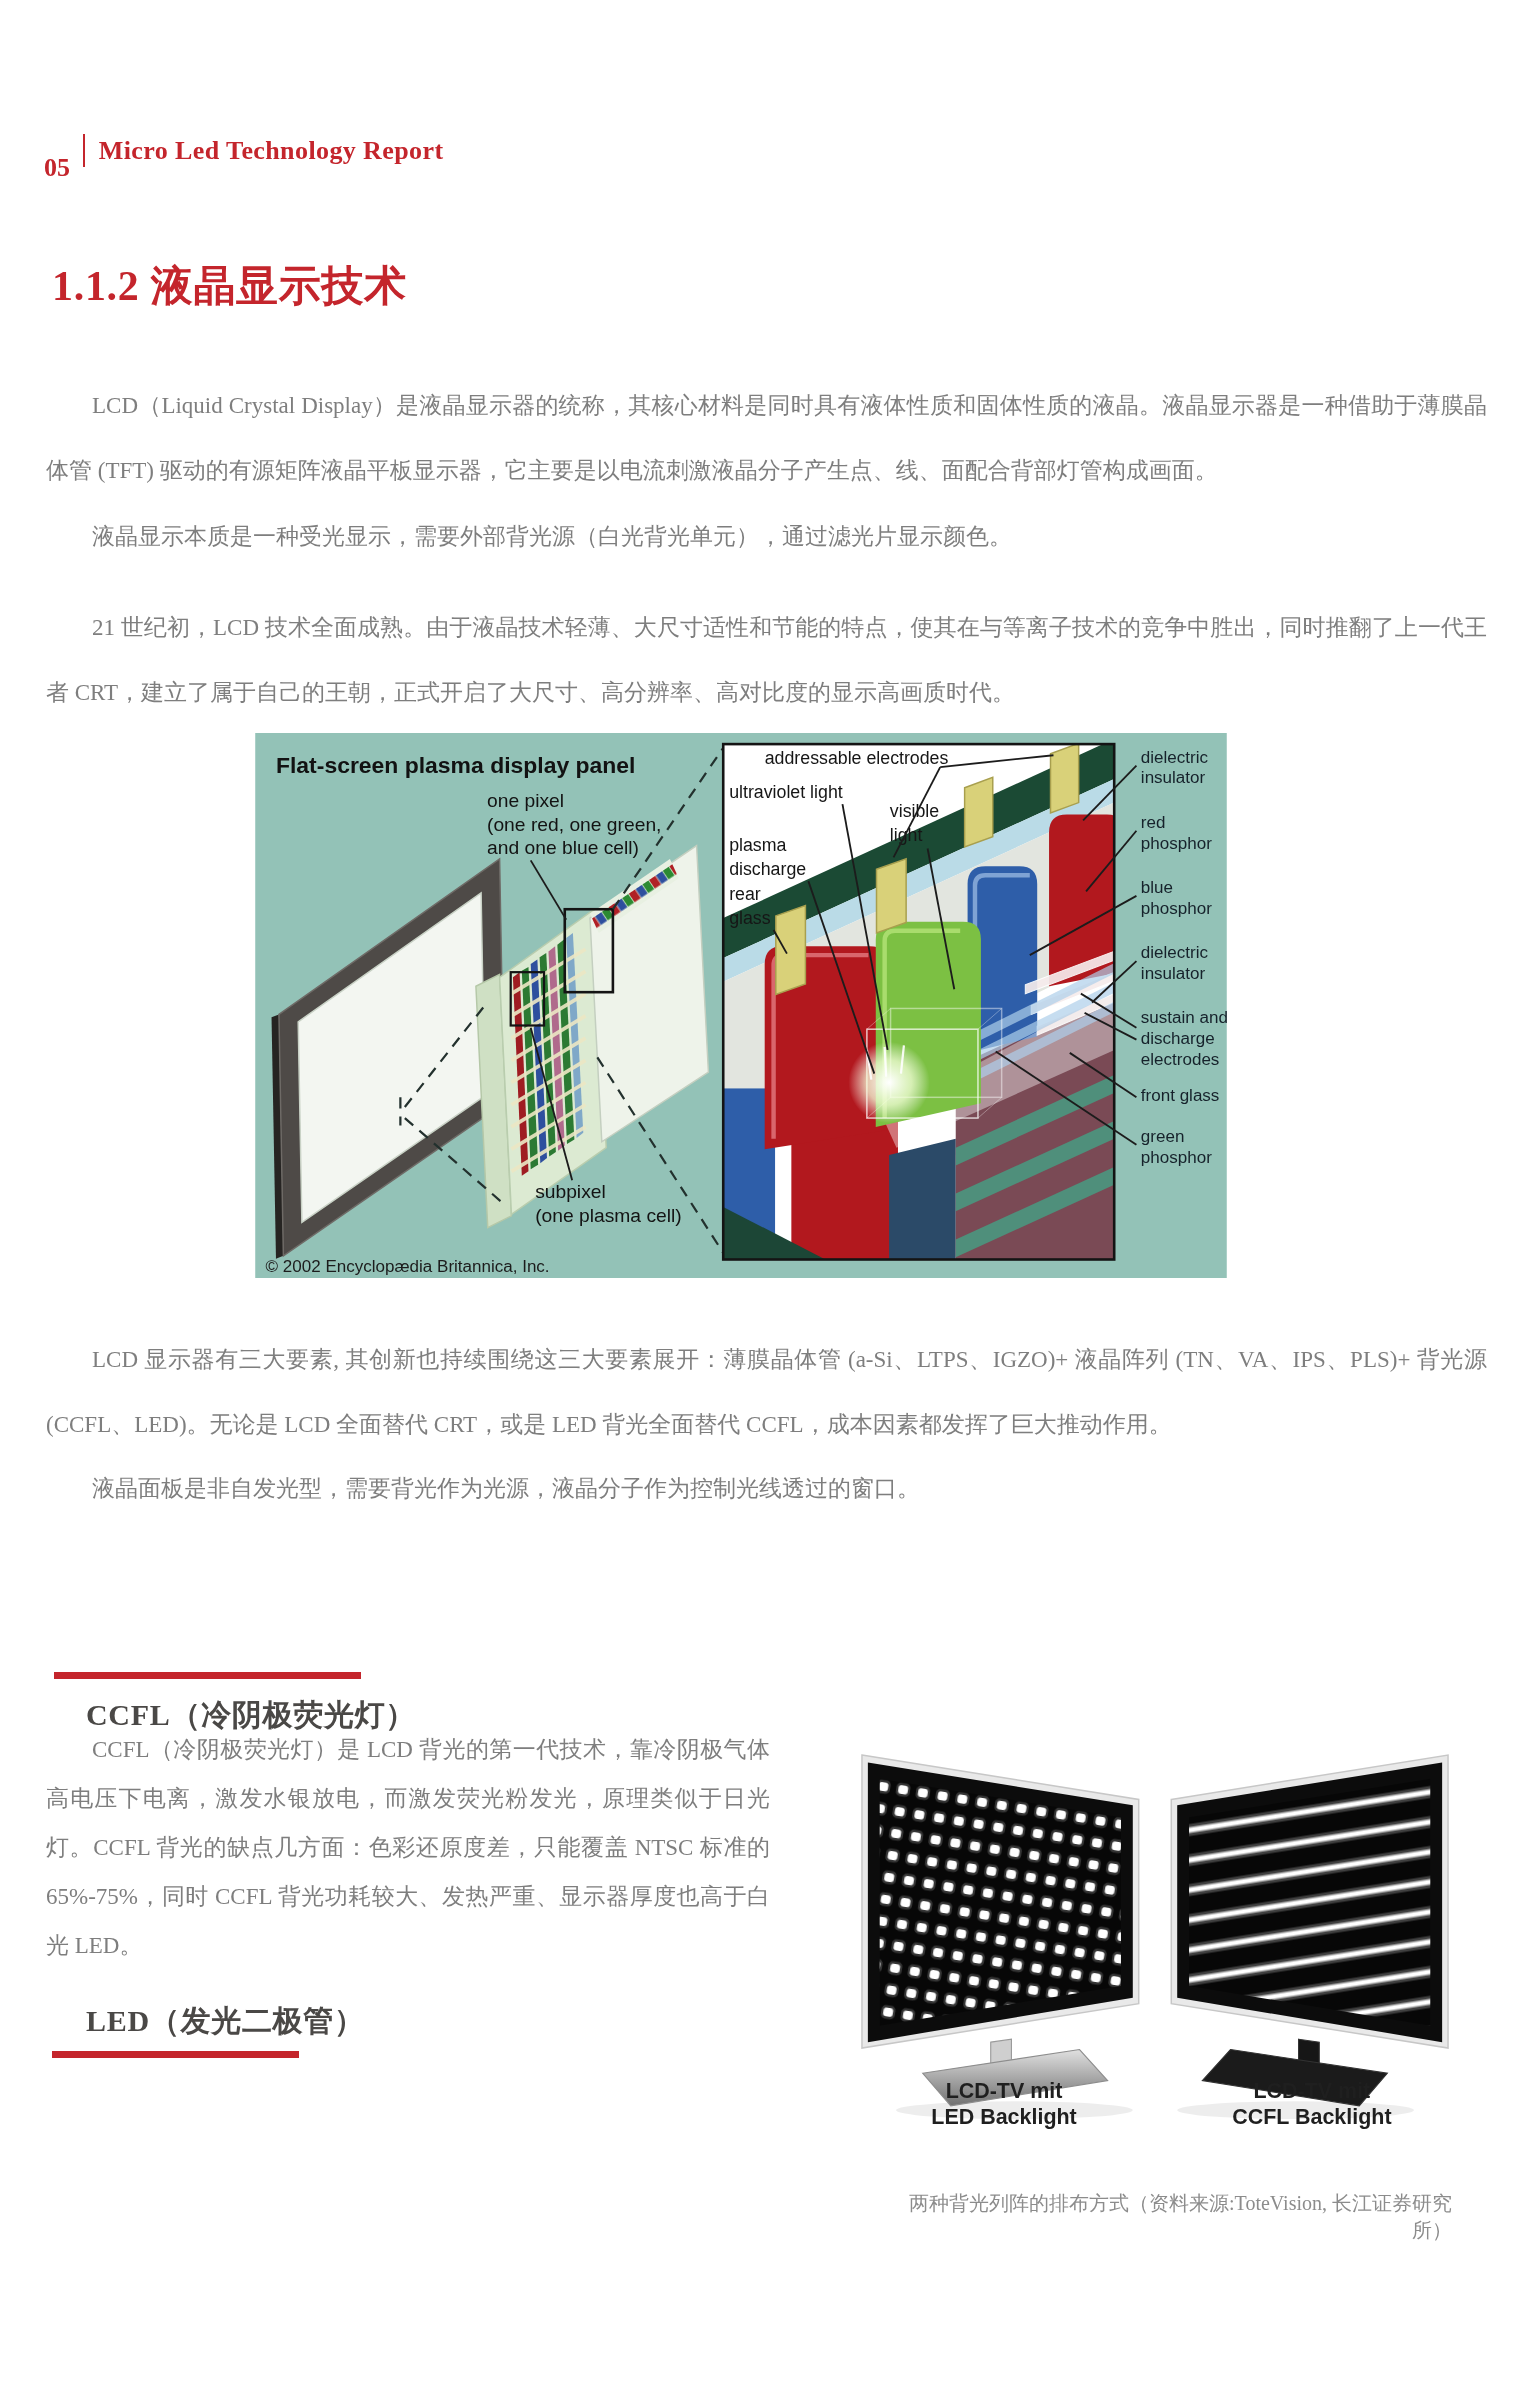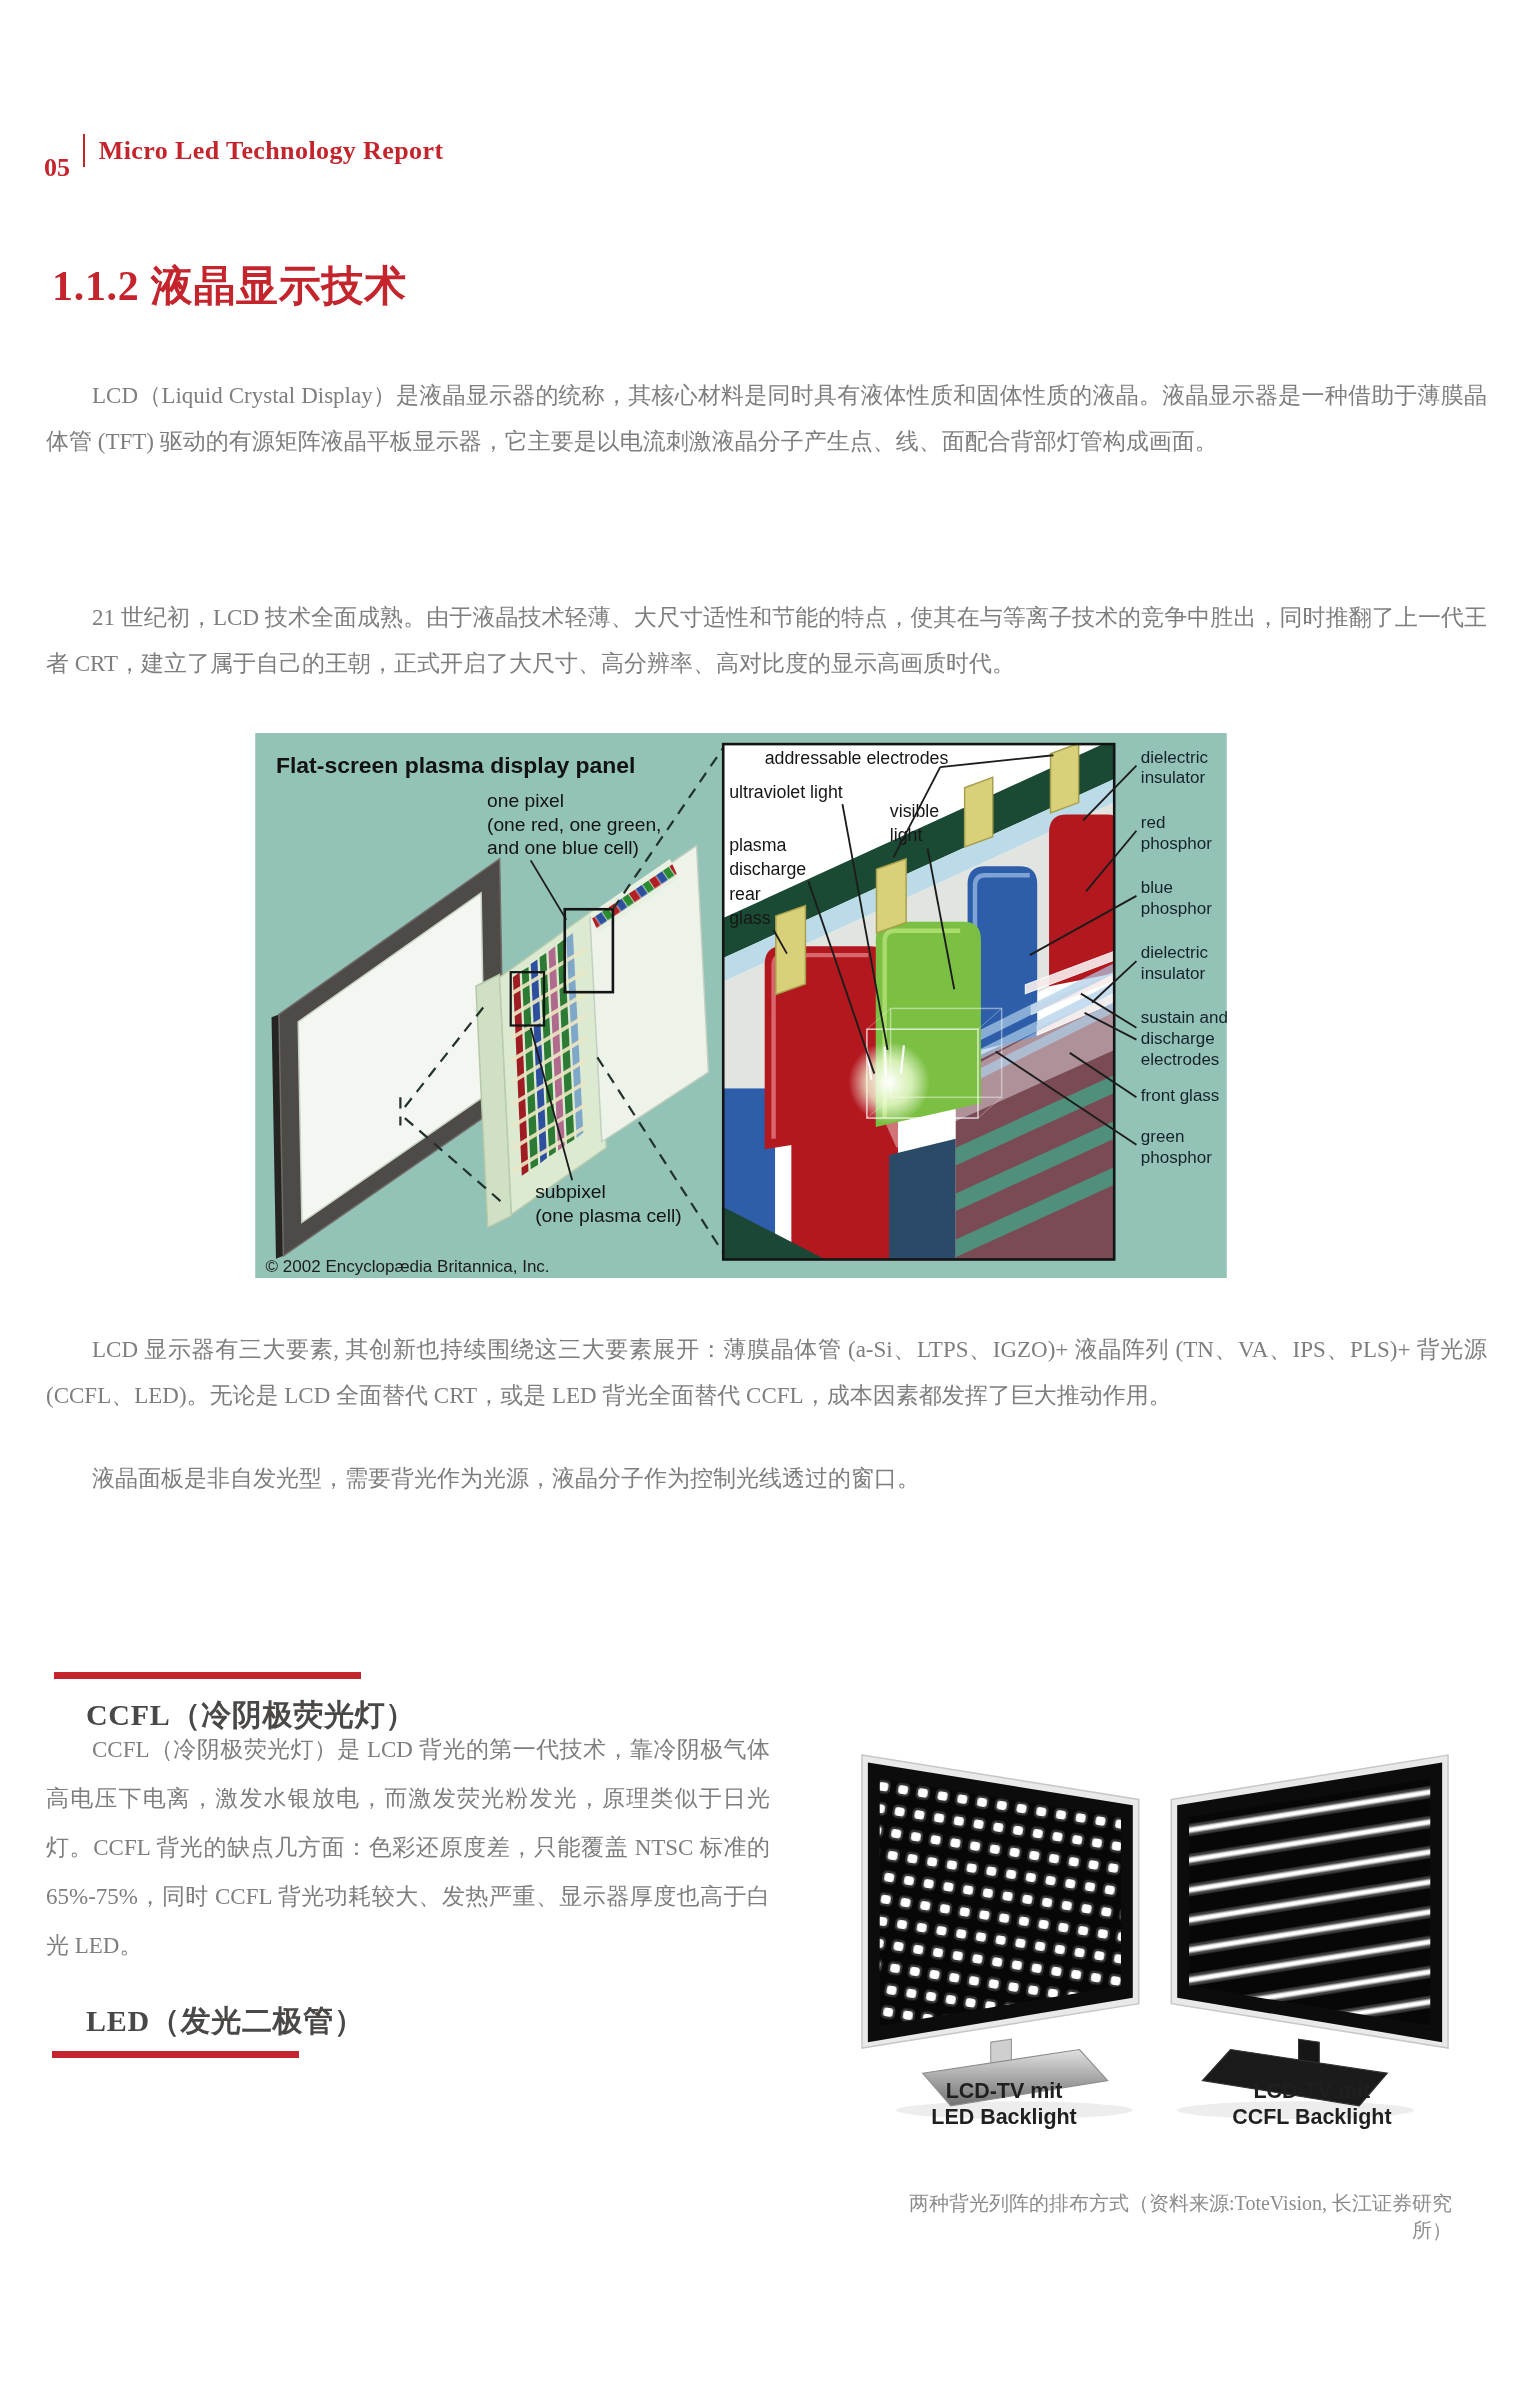--- a/index.html
+++ b/index.html
@@ -9,21 +9,21 @@
 
   
   .hdr{left:44px;top:118px;display:flex;align-items:center;color:#c4252c;}
   .hdr .no{font-size:26px;font-weight:bold;margin-top:35px;}
   .hdr .bar{display:inline-block;width:2.2px;height:33px;background:#c4252c;margin:0 13.3px;}
   .hdr .ttl{font-size:26px;font-weight:bold;letter-spacing:0.4px;}
 
   .h1{left:52px;top:258px;font-size:42px;font-weight:bold;color:#c4252c;letter-spacing:0.7px;}
 
   
-  .bodytxt{font-size:23px;line-height:46px;color:#7e7e7e;text-align:justify;text-indent:46px;margin:0;}
+  .bodytxt{font-size:23px;line-height:65px;color:#7e7e7e;text-align:justify;text-indent:46px;margin:0;}
   .fullcol{left:46px;width:1441px;}
   .p1{top:373px;}
   .p2{top:504px;}
   .p3{top:595px;}
   .p4{top:1327px;}
   .p5{top:1456px;}
 
   
   .sechead{font-size:30px;font-weight:bold;color:#4a4846;letter-spacing:0.7px;}
   .ccflhead{left:86px;top:1695px;}
@@ -59,20 +59,21 @@
 
   <div class="abs hdr">
     <span class="no">05</span>
     <span class="bar"></span>
     <span class="ttl">Micro Led Technology Report</span>
   </div>
 
   <div class="abs h1">1.1.2 液晶显示技术</div>
 
   <p class="abs bodytxt fullcol p1">LCD（Liquid Crystal Display）是液晶显示器的统称，其核心材料是同时具有液体性质和固体性质的液晶。液晶显示器是一种借助于薄膜晶体管 (TFT) 驱动的有源矩阵液晶平板显示器，它主要是以电流刺激液晶分子产生点、线、面配合背部灯管构成画面。</p>
+  <p class="abs bodytxt fullcol p2">液晶显示本质是一种受光显示，需要外部背光源（白光背光单元），通过滤光片显示颜色。</p>
   <p class="abs bodytxt fullcol p3">21 世纪初，LCD 技术全面成熟。由于液晶技术轻薄、大尺寸适性和节能的特点，使其在与等离子技术的竞争中胜出，同时推翻了上一代王者 CRT，建立了属于自己的王朝，正式开启了大尺寸、高分辨率、高对比度的显示高画质时代。</p>
   <p class="abs bodytxt fullcol p4">LCD 显示器有三大要素, 其创新也持续围绕这三大要素展开：薄膜晶体管 (a-Si、LTPS、IGZO)+ 液晶阵列 (TN、VA、IPS、PLS)+ 背光源 (CCFL、LED)。无论是 LCD 全面替代 CRT，或是 LED 背光全面替代 CCFL，成本因素都发挥了巨大推动作用。</p>
   <p class="abs bodytxt fullcol p5">液晶面板是非自发光型，需要背光作为光源，液晶分子作为控制光线透过的窗口。</p>
 
   <svg class="abs plasma" width="972" height="545" viewBox="0 0 1312 736">
     <defs>
       <linearGradient id="frameG" x1="0" y1="0" x2="1" y2="1">
         <stop offset="0" stop-color="#6b6661"></stop>
           <stop offset="1" stop-color="#39363300"></stop>
         <stop offset="1" stop-color="#393633"></stop>

